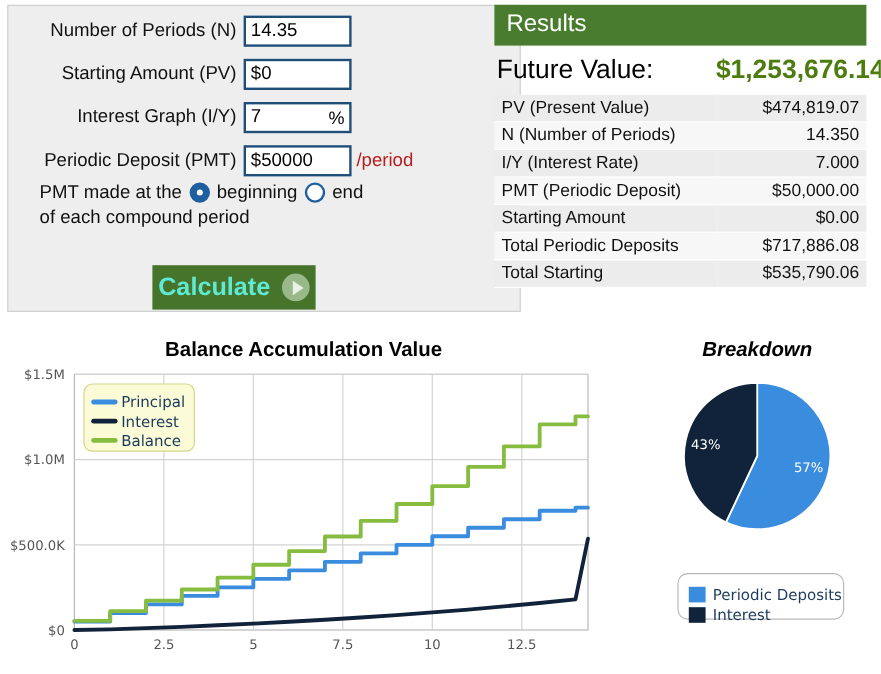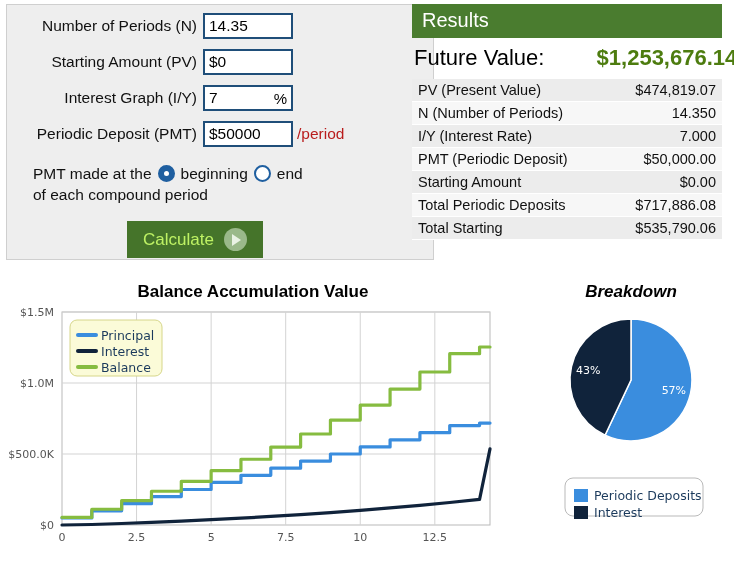--- a/index.html
+++ b/index.html
@@ -31,40 +31,40 @@
     font-size:15.5px;color:#000;padding:0 4px;
   }
   .inp.w1{width:90px;}
   .inp.w2{width:90px;}
   .inp.w3{width:90px;justify-content:space-between;}
   .inp.w4{width:90px;}
   .suffix{font-size:15.5px;padding-left:4px;color:#b91c1c;white-space:nowrap;}
   .pct{font-size:15px;color:#000;}
 
   #pmt-timing{
-    margin-top:14px;padding-left:26px;font-size:15.5px;line-height:21px;
+    margin-top:1px;padding-left:26px;font-size:15.5px;line-height:21px;
     color:#111;
   }
   .radio-line{display:flex;align-items:center;gap:0px;flex-wrap:nowrap;}
   .radio{
     width:17px;height:17px;border-radius:50%;
     border:2px solid #1f5fa0;background:#fff;box-sizing:border-box;
     display:inline-block;position:relative;margin:0 6px;flex:0 0 auto;
   }
   .radio.checked{background:#1f5fa0;}
   .radio.checked::after{
     content:"";position:absolute;left:4px;top:4px;width:5px;height:5px;
     border-radius:50%;background:#fff;
   }
   #calc-btn{
     position:absolute;left:120px;top:216px;width:136px;height:37px;
     background:#45742a;border:none;cursor:pointer;
     display:flex;align-items:center;justify-content:center;gap:10px;
   }
-  #calc-btn .lbl{color:#bef264;font-size:17px;font-weight:normal;}
+  #calc-btn .lbl{color:#5eead4;font-size:21px;font-weight:bold;}
   .play-circle{
     width:23px;height:23px;border-radius:50%;background:#9ab98a;
     display:flex;align-items:center;justify-content:center;
   }
   .play-tri{
     width:0;height:0;border-left:9px solid #e9f2e4;
     border-top:6px solid transparent;border-bottom:6px solid transparent;
     margin-left:3px;
   }
 

